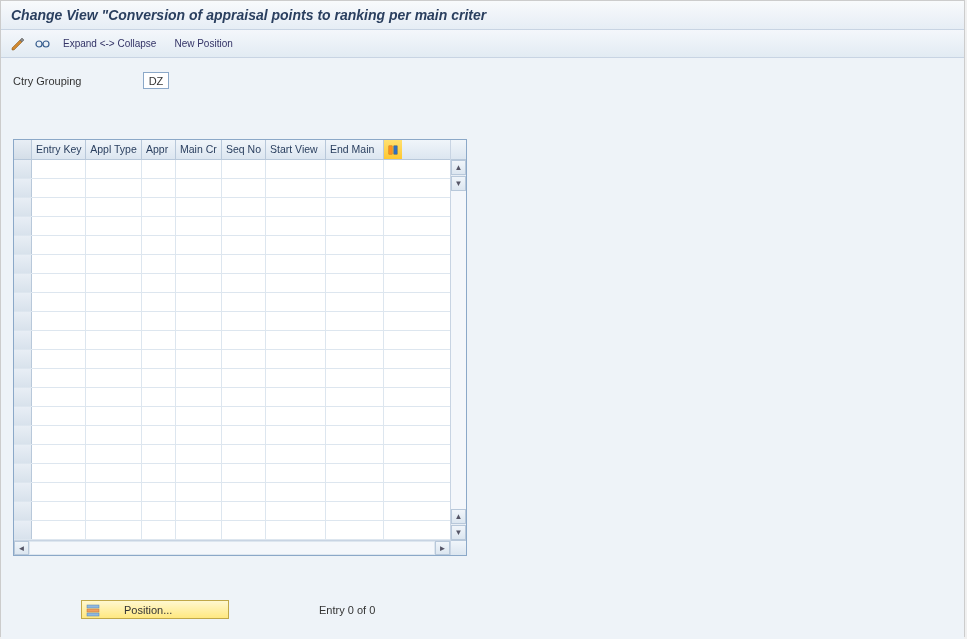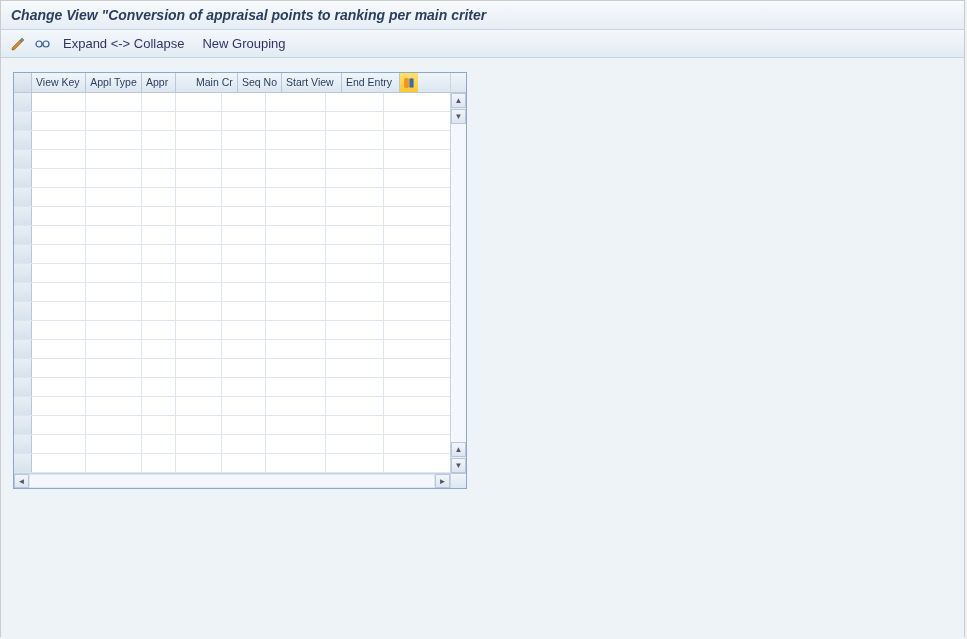--- a/index.html
+++ b/index.html
@@ -42,21 +42,21 @@
       height: 18px;
       display: inline-flex;
       align-items: center;
       justify-content: center;
       cursor: pointer;
     }
     .toolbar-text {
       color: #336;
       cursor: pointer;
       padding: 2px 6px;
-      font-size: 13px;
+      font-size: 10px;
     }
     .watermark {
       position: absolute;
       top: 35px;
       left: 300px;
       font-size: 20px;
       color: rgba(255, 140, 0, 0.28);
       font-weight: 500;
       letter-spacing: 1px;
       pointer-events: none;
@@ -109,21 +109,21 @@
       padding: 3px 4px;
       font-size: 10.5px;
       color: #2a3f5f;
       overflow: hidden;
       white-space: nowrap;
     }
     .th-sel { width: 18px; background: linear-gradient(to bottom, #e8eef5 0%, #d4dee8 100%); }
     .th-applkey { width: 54px; }
     .th-appltype { width: 56px; text-align: center; }
     .th-appr { width: 34px; }
-    .th-maincr { width: 46px; margin-left: 16px; }
+    .th-maincr { width: 46px; }
     .th-seqno { width: 44px; }
     .th-startdate { width: 60px; }
     .th-enddate { width: 58px; }
     .th-config {
       width: 18px;
       background: linear-gradient(to bottom, #ffe070 0%, #ffc830 100%);
       display: flex;
       align-items: center;
       justify-content: center;
       cursor: pointer;
@@ -237,37 +237,41 @@
       </svg>
     </span>
     <span class="toolbar-icon">
       <svg width="16" height="16" viewBox="0 0 16 16">
         <circle cx="5" cy="8" r="3" fill="none" stroke="#3a6090" stroke-width="1.2"></circle>
         <circle cx="12" cy="8" r="3" fill="none" stroke="#3a6090" stroke-width="1.2"></circle>
         <line x1="8" y1="8" x2="9" y2="8" stroke="#3a6090" stroke-width="1.2"></line>
       </svg>
     </span>
     <span class="toolbar-text">Expand &lt;-&gt; Collapse</span>
-    <span class="toolbar-text">New Grouping</span>
+    <span class="toolbar-text">New Position</span>
   </div>
 
 
   <div class="content-area">
+    <div class="field-row">
+      <span class="field-label">Ctry Grouping</span>
+      <input class="field-input" readonly="" value="DZ" style="">
+    </div>
 
     <div class="table-wrapper">
       <div class="table-main">
         <div class="table-header">
           <div class="th th-sel"></div>
-          <div class="th th-applkey">View Key</div>
+          <div class="th th-applkey">Entry Key</div>
           <div class="th th-appltype">Appl Type</div>
           <div class="th th-appr">Appr</div>
           <div class="th th-maincr">Main Cr</div>
           <div class="th th-seqno">Seq No</div>
           <div class="th th-startdate">Start View</div>
-          <div class="th th-enddate">End Entry</div>
+          <div class="th th-enddate">End Main</div>
           <div class="th th-config">
             <svg class="config-icon-svg" viewBox="0 0 12 12">
               <rect x="1" y="1" width="4" height="10" fill="#ff9020" stroke="#b86010" stroke-width="0.5"></rect>
               <rect x="7" y="1" width="4" height="10" fill="#3070c0" stroke="#204880" stroke-width="0.5"></rect>
             </svg>
           </div>
         </div>
         <div class="table-body" id="table-body">
             <div class="tr">
               <div class="td td-sel" style="width: 18px;"></div>
@@ -500,14 +504,27 @@
         <div style="height:20px;background:linear-gradient(to bottom,#f0f5fa,#dce6f0);border-bottom:1px solid #b8c8da;"></div>
         <div class="scroll-btn">▲</div>
         <div class="scroll-btn" style="margin-top:1px">▼</div>
         <div class="scroll-track"></div>
         <div class="scroll-btn">▲</div>
         <div class="scroll-btn" style="margin-top:1px">▼</div>
         <div style="height:15px;background:linear-gradient(to bottom,#f0f5fa,#dce6f0);border-top:1px solid #b8c8da;"></div>
       </div>
     </div>
 
+    <div class="footer-row">
+      <div class="position-btn">
+        <span class="position-btn-icon">
+          <svg width="14" height="14" viewBox="0 0 14 14">
+            <rect x="1" y="2" width="12" height="3" fill="#90b8e0" stroke="#5080b0" stroke-width="0.5"></rect>
+            <rect x="1" y="6" width="12" height="3" fill="#f0a060" stroke="#c07030" stroke-width="0.5"></rect>
+            <rect x="1" y="10" width="12" height="3" fill="#90b8e0" stroke="#5080b0" stroke-width="0.5"></rect>
+          </svg>
+        </span>
+        <span>Position...</span>
+      </div>
+      <span class="entry-text">Entry 0 of 0</span>
+    </div>
   </div>
 </div>
 
 </body></html>

